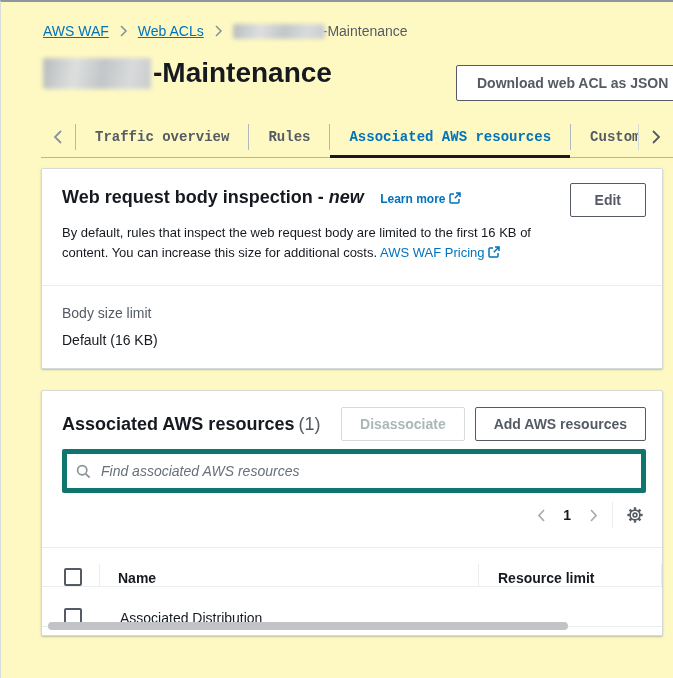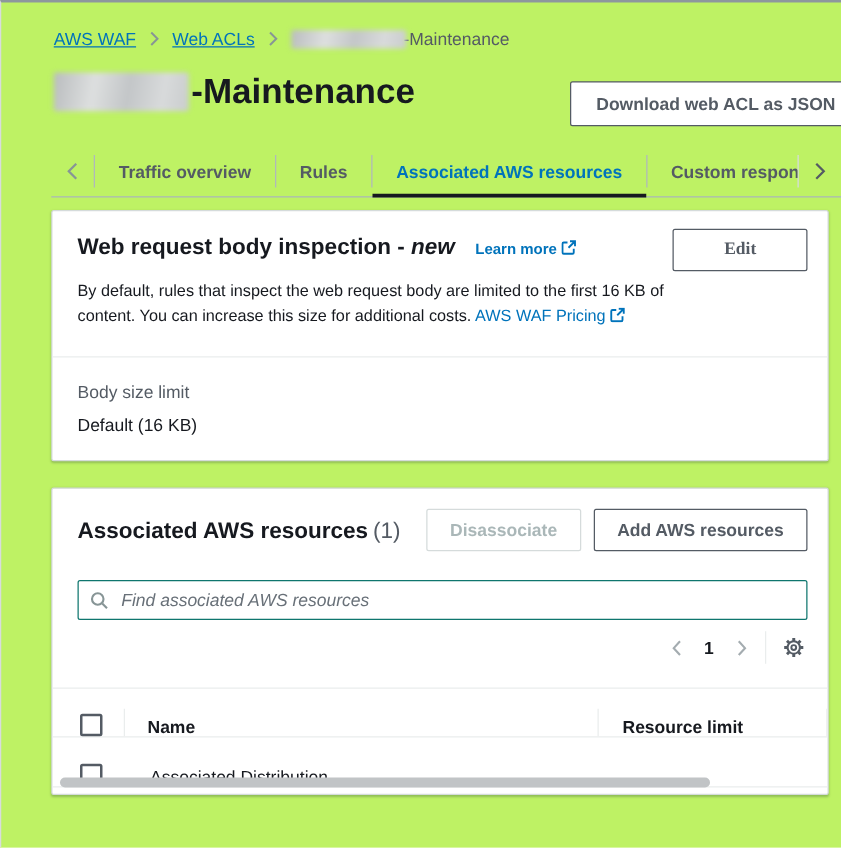--- a/index.html
+++ b/index.html
@@ -1,18 +1,18 @@
 <!DOCTYPE html>
 <html><head>
 <meta charset="utf-8">
 <style>
   html,body{margin:0;padding:0;}
   .page{
     position:relative; width:673px; height:678px; box-sizing:border-box;
-    background:#bef264; overflow:hidden;
+    background:#fef9c3; overflow:hidden;
     border-top:2px solid #8d979d; border-left:1px solid #d8dcdc;
     font-family:"Liberation Sans","DejaVu Sans",sans-serif; color:#16191f;
   }
   a{cursor:pointer;}
   
   .breadcrumb{display:flex; align-items:center; margin:20px 0 0 42px; font-size:14px; line-height:18px;}
   .crumb-link{color:#0073bb; text-decoration:underline; margin-right:10px;}
   .crumb-sep{display:flex; align-items:center; margin-right:10px; color:#879596;}
   .crumb-current{color:#545b64; display:flex; align-items:center;}
   
@@ -34,54 +34,54 @@
   .btn-download{position:absolute; left:455px; top:63px; padding:7px 20px;}
   .btn-disabled{color:#aab7b8; border-color:#d5dbdb; cursor:default;}
   
   .tabs{position:relative; display:flex; align-items:stretch; height:42px; margin:26px 0 0 40px;}
   .tabs::after{content:""; position:absolute; left:0; right:0; bottom:0; height:1px; background:#aab7b8;}
   .tab-arrow{display:flex; align-items:center; justify-content:center; width:34px; color:#879596; cursor:pointer;}
   .tab-sep{width:1px; background:#b0b8bc; margin:8px 0;}
   .tab-sep.faded{background:#d5dbdb;}
   .tab{
     display:flex; align-items:center; padding:0 19px; font-size:14px; font-weight:700;
-    color:#545b64; position:relative; cursor:pointer; white-space:nowrap;
+    color:#545b64; position:relative; cursor:pointer; white-space:nowrap;font-family:Liberation Mono, monospace;
   }
   .tab.active{color:#0073bb;}
   .tab.active::after{content:""; position:absolute; left:0; right:0; bottom:0; height:3px; background:#16191f; z-index:2;}
   .tab.cut{flex:1 1 0; overflow:hidden; padding-right:0;}
   
   .card{
     box-sizing:border-box; width:622px; margin-left:40px; background:#fff;
     border:1px solid #d5dbdb; border-radius:2px; box-shadow:0 1px 2px rgba(0,28,36,.25);
     position:relative; overflow:hidden;
   }
   .card1{margin-top:10px; height:201px;}
   .card2{margin-top:21px; height:246px;}
   .card-head{padding:16px 20px 0 20px; position:relative;}
   h2{display:inline; margin:0; font-size:18px; font-weight:700; color:#16191f; line-height:24px;}
   .h2-new{font-style:italic;}
   .learn-more{font-size:12px; font-weight:700; color:#0073bb; margin-left:12px; white-space:nowrap;}
   .ext-icon{vertical-align:-1px; margin-left:3px;}
-  .btn-edit{position:absolute; right:16px; top:14px; padding:6px 40px;font-family:Liberation Serif, serif;}
+  .btn-edit{position:absolute; right:16px; top:14px; padding:6px 24px;}
   .card-desc{margin:14px 20px 0 20px; max-width:505px; font-size:13px; line-height:20px; color:#16191f;}
   .desc-link{color:#0073bb; text-decoration:none;}
   .card-divider{border:none; border-top:1px solid #eaeded; margin:22px 0 0 0;}
   .field{padding:18px 38px 0 20px;}
   .field-label{font-size:14px; color:#545b64; line-height:18px;}
   .field-value{margin-top:9px; font-size:14px; color:#16191f; line-height:18px;}
   
   .res-head{display:flex; align-items:flex-start; padding:16px 16px 0 20px;}
   .res-title{flex:1 1 auto; padding-top:5px;}
   .res-count{font-size:18px; font-weight:400; color:#545b64; margin-left:4px;}
   .res-actions{display:flex; gap:10px;}
   
   .search-box{
-    display:flex; align-items:center; box-sizing:border-box; margin:23px 16px 0 20px;
-    height:32px; border:1px solid #0f766e; border-radius:2px; background:#fff; padding:0 4px 0 9px;
+    display:flex; align-items:center; box-sizing:border-box; margin:8px 16px 0 20px;
+    height:44px; border:5px solid #0f766e; border-radius:2px; background:#fff; padding:0 4px 0 9px;
   }
   .search-box input{
     flex:1; border:none; outline:none; font-size:14px; margin-left:8px;
     font-family:"Liberation Sans","DejaVu Sans",sans-serif; color:#16191f; background:transparent;
   }
   .search-box input::placeholder{font-style:italic; color:#687078;}
   
   .pagi{display:flex; align-items:center; justify-content:flex-end; margin:8px 14px 0 0; height:28px;}
   .pagi-arrow{display:flex; align-items:center; justify-content:center; width:24px; height:24px; color:#a4acb0; cursor:default;}
   .pagi-page{font-size:14px; font-weight:700; color:#16191f; margin:0 10px; cursor:pointer;}

